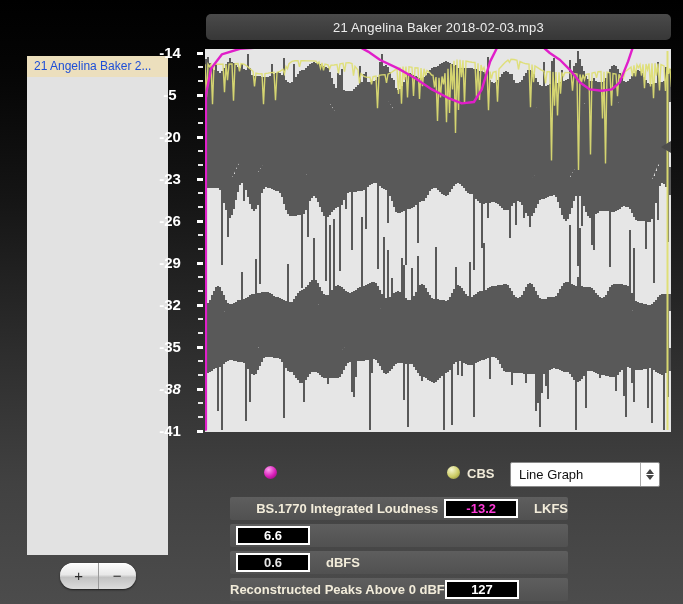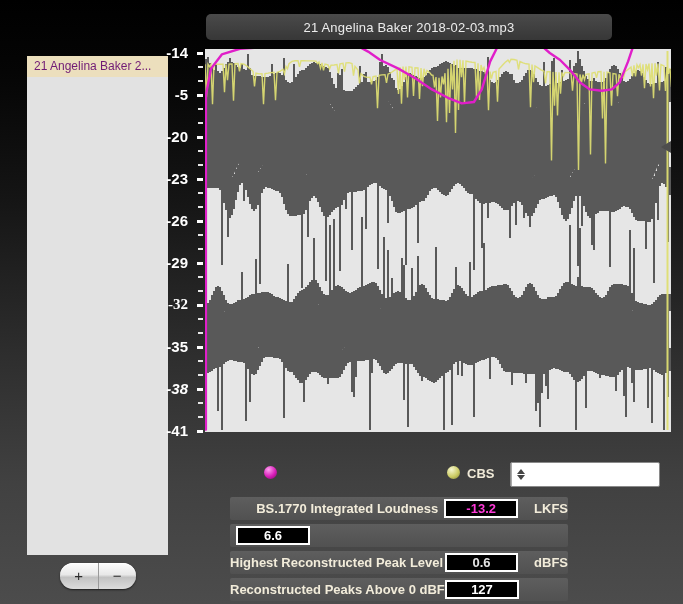--- a/index.html
+++ b/index.html
@@ -2,48 +2,48 @@
 <html><head>
 <meta charset="utf-8">
 <style>
   html,body{margin:0;padding:0;}
   body{
     width:683px;height:604px;overflow:hidden;position:relative;
     font-family:"Liberation Sans",sans-serif;
     background:linear-gradient(180deg,#000 0%,#050505 12%,#141414 32%,#2d2d2d 58%,#414141 80%,#4c4c4c 100%);
   }
   .titlebar{
-    position:absolute;left:206px;top:14px;width:406px;height:26px;
+    position:absolute;left:206px;top:14px;width:465px;height:26px;
     background:linear-gradient(180deg,#4a4a4a,#373737);
     border-radius:5px;display:flex;align-items:center;justify-content:center;
     color:#ececec;font-size:13px;letter-spacing:.2px;
   }
   .sidebar{
     position:absolute;left:27px;top:56px;width:141px;height:499px;
     background:#e2e2e2;
   }
   .file-item{
-    height:21px;line-height:21px;padding-left:7px;font-size:12px;color:#701a75;
+    height:21px;line-height:21px;padding-left:7px;font-size:12px;color:#1d4ed8;
     white-space:nowrap;overflow:hidden;
   }
   .file-item.selected{background:#ecdfbd;}
   .capsule{
     position:absolute;left:60px;top:563px;width:76px;height:26px;border-radius:13px;
     background:linear-gradient(180deg,#fdfdfd 0%,#e8e8e8 45%,#c2c2c2 55%,#dcdcdc 100%);
     box-shadow:0 1px 2px rgba(0,0,0,.6), inset 0 1px 0 #fff;
     display:flex;overflow:hidden;
   }
   .capsule button{
     flex:1;border:none;background:transparent;color:#2c2c2c;font-size:15px;line-height:22px;
     font-family:"Liberation Sans",sans-serif;padding:0;cursor:default;
   }
   .capsule button:first-child{border-right:1px solid #9a9a9a;}
   .axis{position:absolute;left:0;top:0;width:204px;height:450px;}
   .axis .num{
-    position:absolute;right:16px;width:60px;text-align:right;
+    position:absolute;right:4px;width:60px;text-align:center;
     color:#fff;font-size:15px;font-weight:700;letter-spacing:0;
   }
   .axis .tickM{position:absolute;right:1px;width:6px;height:3px;background:#fff;}
   .axis .tickm{position:absolute;right:1px;width:5px;height:2px;background:#e8e8e8;}
   .chart{
     position:absolute;left:205px;top:49px;width:466px;height:383px;
     background:#e6e6e6;overflow:hidden;
   }
   .legend{position:absolute;left:0;top:458px;width:683px;height:30px;}
   .ball{position:absolute;width:13px;height:13px;border-radius:50%;top:8px;}
@@ -111,21 +111,21 @@
     <div class="tickm" style="top: 192px;"></div>
     <div class="tickm" style="top: 206px;"></div>
     <div class="num" style="top: 212px;">-26</div>
     <div class="tickM" style="top: 220px;"></div>
     <div class="tickm" style="top: 234px;"></div>
     <div class="tickm" style="top: 248px;"></div>
     <div class="num" style="top: 254px;">-29</div>
     <div class="tickM" style="top: 262px;"></div>
     <div class="tickm" style="top: 276px;"></div>
     <div class="tickm" style="top: 290px;"></div>
-    <div class="num" style="top: 296px; font-family: Liberation Serif, serif;">-32</div>
+    <div class="num" style="top: 296px;">-32</div>
     <div class="tickM" style="top: 304px;"></div>
     <div class="tickm" style="top: 318px;"></div>
     <div class="tickm" style="top: 332px;"></div>
     <div class="num" style="top: 338px;">-35</div>
     <div class="tickM" style="top: 346px;"></div>
     <div class="tickm" style="top: 360px;"></div>
     <div class="tickm" style="top: 374px;"></div>
     <div class="num" style="top: 380px; font-style: italic;">-38</div>
     <div class="tickM" style="top: 388px;"></div>
     <div class="tickm" style="top: 402px;"></div>
@@ -145,39 +145,39 @@
       <polyline points="0.9,380.6 0.9,46.0 6.1,19.4 16.8,5.4 34.9,-0.2 95.1,-4.4 150.1,-4.4 163.1,2.6 175.2,11.0 192.9,19.4 210.2,29.2 226.9,40.4 242.8,48.8 256.8,54.4 268.9,53.0 276.8,40.4 285.2,12.4 292.2,-1.6 315.0,-7.2 335.1,-4.4 344.8,4.0 355.1,11.0 364.9,20.8 375.1,33.4 384.9,40.4 397.0,41.8 406.8,40.4 414.7,33.4 423.1,12.4 427.8,-1.6 434.8,-8.6" fill="none" stroke="#e01ec9" stroke-width="2.4" stroke-linejoin="round" stroke-linecap="round"></polyline>
       <polygon points="466,92 466,104 456,98" fill="#4d4d4d"></polygon>
     </svg>
 </div>
 
 <div class="legend">
   <span class="ball" id="ball-0" style="left: 264px; background: radial-gradient(circle at 35% 28%, rgb(255, 158, 240), rgb(216, 28, 184) 55%, rgb(124, 16, 104) 95%);"></span>
   <span class="ball" id="ball-1" style="left: 447px; background: radial-gradient(circle at 35% 28%, rgb(246, 246, 207), rgb(205, 205, 102) 55%, rgb(139, 139, 56) 95%);"></span>
   <span class="lab" style="left:467px">CBS</span>
   <div class="gselect">
+    <span class="val">Line Graph</span>
     <span class="stepper">
       <span class="tri-up"></span>
       <span class="tri-dn"></span>
     </span>
   </div>
 </div>
 
 <div class="results">
   <div class="rrow" style="top:0px">
     <span class="lab">BS.1770 Integrated Loudness</span>
     <span class="vbox" style="color: rgb(255, 58, 217);">-13.2</span>
     <span class="unit">LKFS</span>
   </div>
   <div class="rrow" style="top:27px">
     <span class="vbox" style="color: rgb(255, 255, 255);">6.6</span>
     <span class="unit"></span>
   </div>
   <div class="rrow" style="top:54px">
-    <span class="lab">Highest Reconstructed Peak Level</span>
     <span class="vbox" style="color: #e5e5e5;">0.6</span>
     <span class="unit">dBFS</span>
   </div>
   <div class="rrow" style="top:81px">
     <span class="lab">Reconstructed Peaks Above 0 dBFS</span>
     <span class="vbox" style="color: rgb(255, 255, 255);">127</span>
     <span class="unit"></span>
   </div>
 </div>
 

